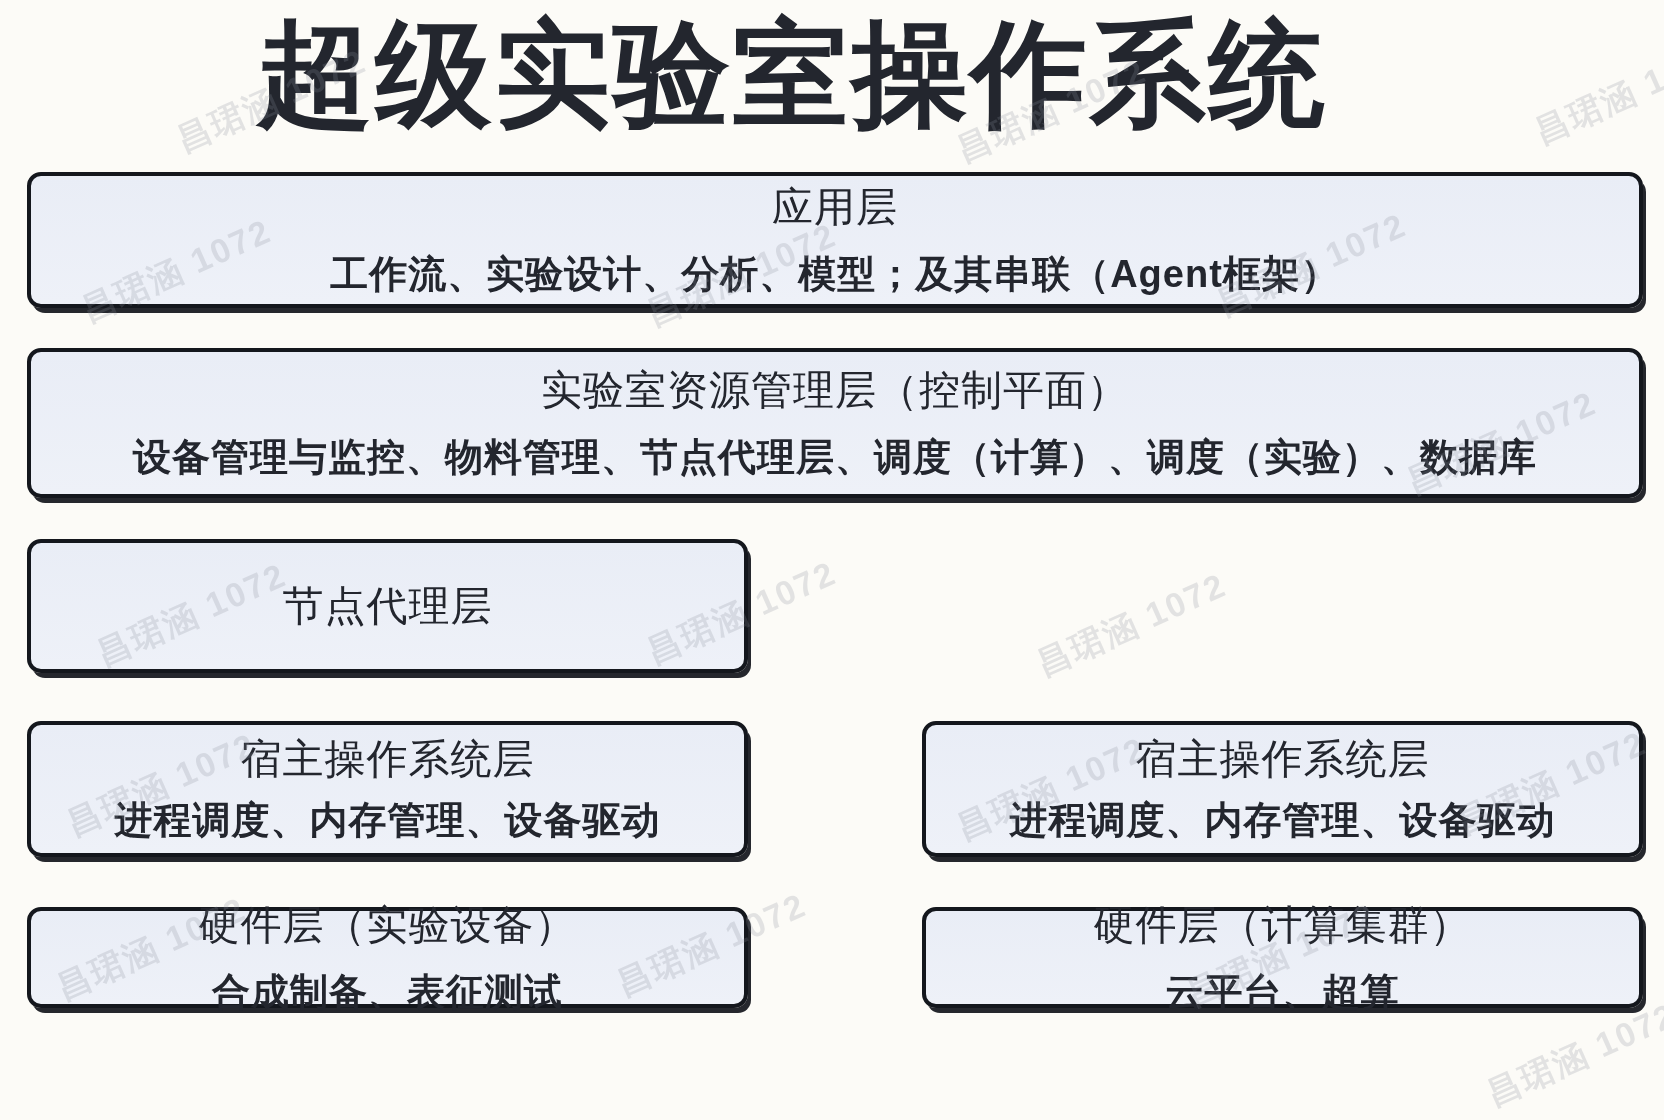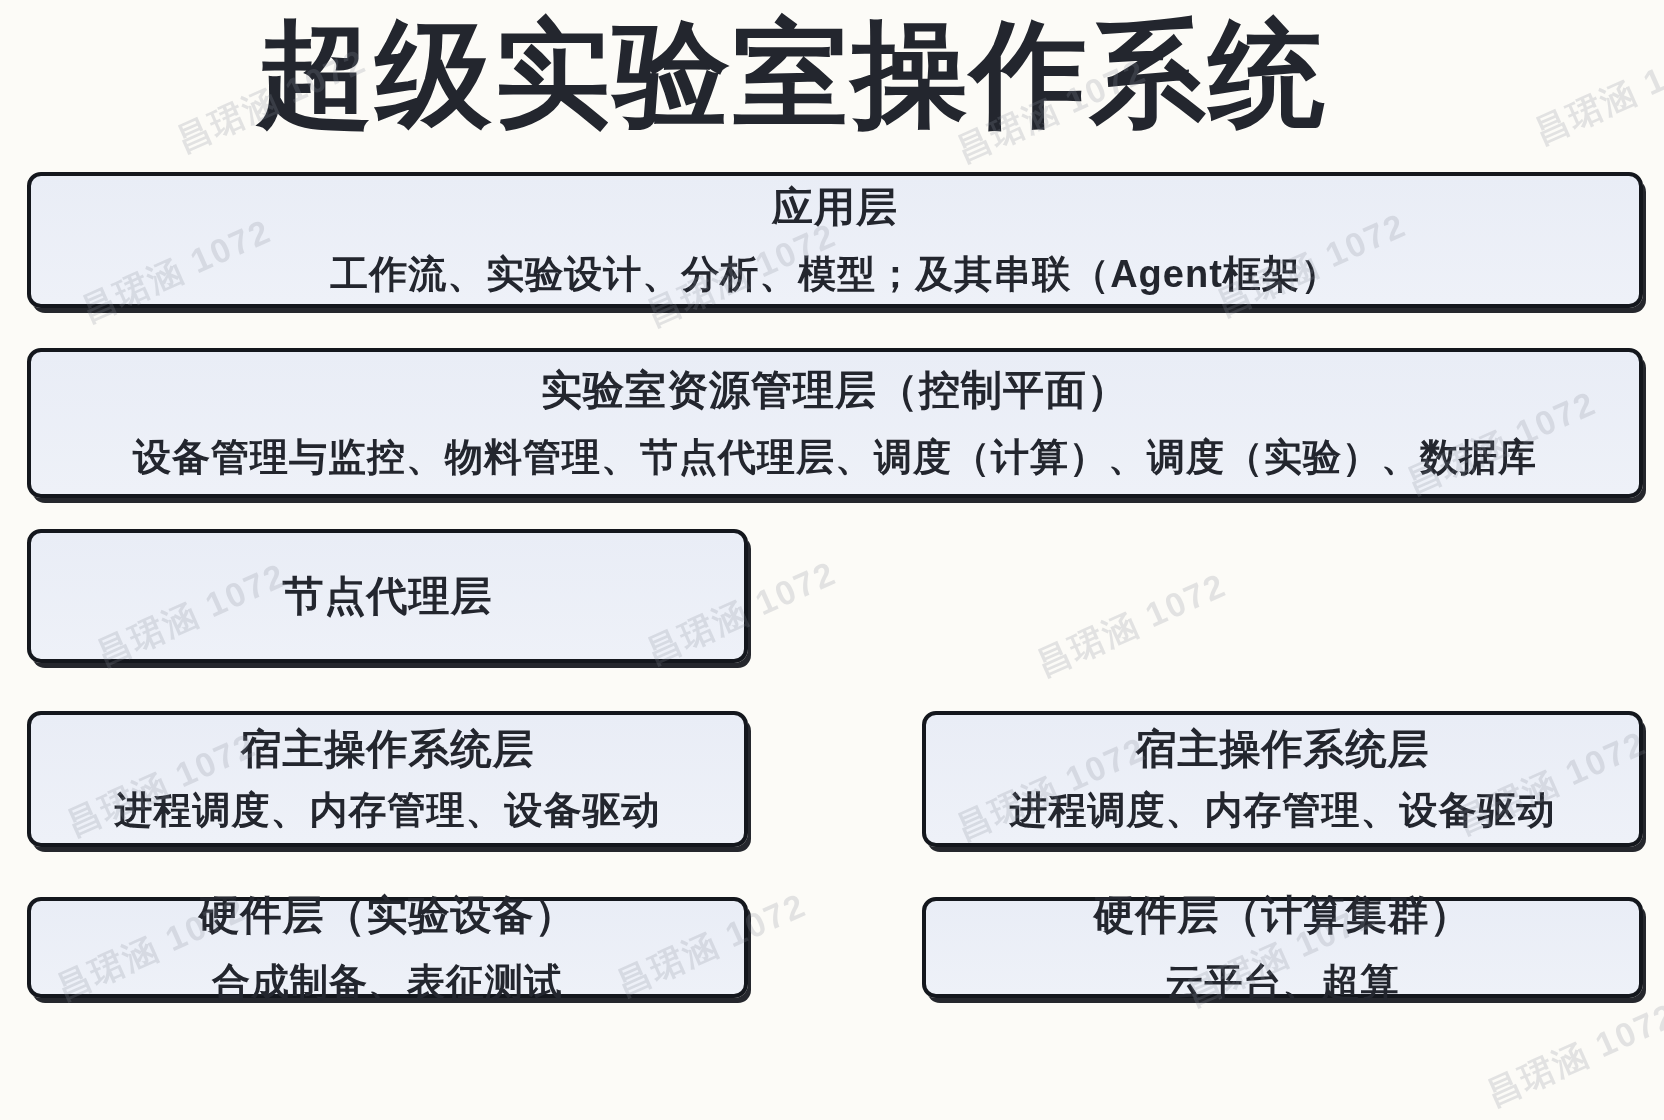--- a/index.html
+++ b/index.html
@@ -57,27 +57,27 @@
     display:flex;
     flex-direction:column;
     align-items:center;
     justify-content:center;
     gap:14px;
     padding:8px 20px;
   }
   .full{width:100%;}
   .half{width:721px;}
   .h136{height:136px;margin-bottom:40px;}
-  .h150{height:150px;margin-bottom:31px;}
+  .h150{height:150px;margin-bottom:41px;}
   .h134{height:134px;margin-bottom:48px;}
   .h136b{height:136px;margin-bottom:50px;gap:8px;}
   .h137{height:101px;}
   .box-title{
     font-size:41px;
-    font-weight:700;
+    font-weight:400;
     color:var(--text);
     letter-spacing:1px;
     white-space:nowrap;
   }
   .box-subtitle{
     font-size:38px;
     font-weight:700;
     color:var(--text);
     letter-spacing:1px;
     white-space:nowrap;

